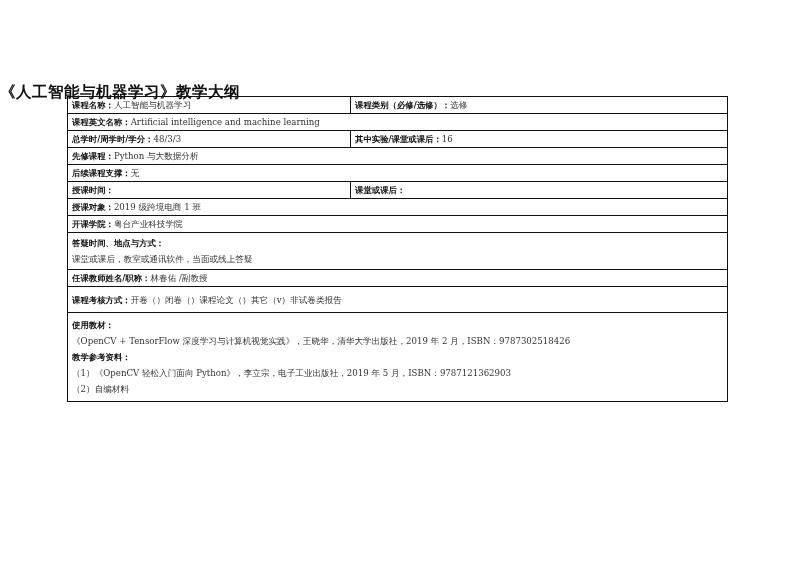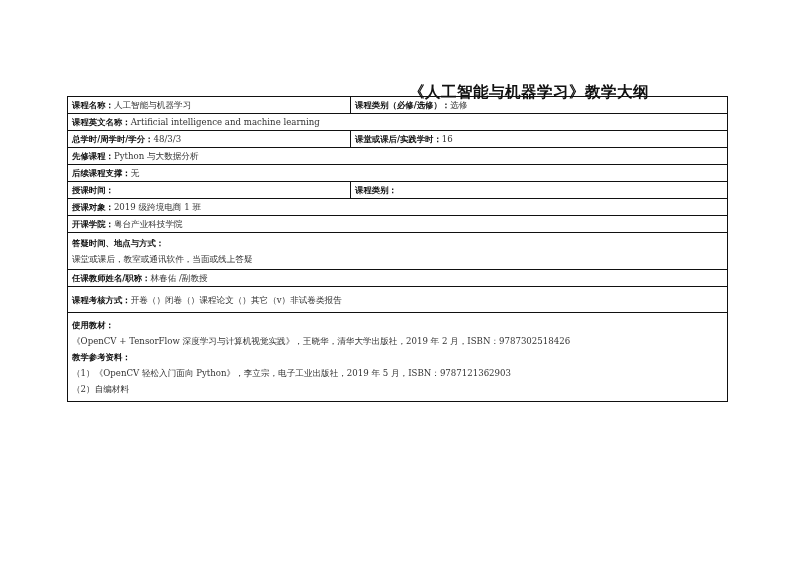--- a/index.html
+++ b/index.html
@@ -1,18 +1,18 @@
 <!DOCTYPE html>
 <html><head>
 <meta charset="utf-8">
 <style>
   html, body { margin:0; padding:0; background:#ffffff; }
   body { width:793px; height:561px; position:relative; overflow:hidden;
          font-family:"DejaVu Serif", "Liberation Serif", serif; color:#111; }
-  .title { position:absolute; left:0; width:649px; top:82px; text-align:right;
+  .title { position:absolute; left:0; width:649px; top:82px; text-align:left;
            font-family:"DejaVu Sans", sans-serif; font-weight:bold; font-size:15.5px; letter-spacing:0.5px; }
   table { position:absolute; left:67px; top:96px; width:660px; border-collapse:collapse; table-layout:fixed; }
   td { border:1.3px solid #111; padding:0 0 0 4px; font-size:8.6px; vertical-align:middle; line-height:12px; }
   td.h17 { height:16px; }
   .lbl { font-family:"DejaVu Sans", sans-serif; font-weight:bold; font-size:8.4px; }
   .val { font-family:"DejaVu Serif", serif; color:#333; }
   .blk { padding:2px 0 2px 4px; }
   .line { display:block; line-height:16px; }
   .para { font-family:"DejaVu Serif", serif; font-size:8.4px; line-height:18px; color:#222; text-indent:2em; padding-right:6px; }
 </style>
@@ -29,31 +29,31 @@
   <tbody>
       <tr>
     <td class="h17"><span class="lbl">课程名称：</span><span class="val">人工智能与机器学习</span></td>
     <td class="h17"><span class="lbl">课程类别（必修/选修）：</span><span class="val">选修</span></td>
   </tr>
   <tr>
     <td class="h17" colspan="2"><span class="lbl">课程英文名称：</span><span class="val">Artificial intelligence and machine learning</span></td>
   </tr>
   <tr>
     <td class="h17"><span class="lbl">总学时/周学时/学分：</span><span class="val">48/3/3</span></td>
-    <td class="h17"><span class="lbl">课堂或课后/实践学时：</span><span class="val">16</span></td>
+    <td class="h17"><span class="lbl">其中实验/课堂或课后：</span><span class="val">16</span></td>
   </tr>
   <tr>
     <td class="h17" colspan="2"><span class="lbl">先修课程：</span><span class="val">Python 与大数据分析</span></td>
   </tr>
   <tr>
     <td class="h17" colspan="2"><span class="lbl">后续课程支撑：</span><span class="val">无</span></td>
   </tr>
   <tr>
     <td class="h17"><span class="lbl">授课时间：</span><span class="val"></span></td>
-    <td class="h17"><span class="lbl">课程类别：</span><span class="val"></span></td>
+    <td class="h17"><span class="lbl">课堂或课后：</span><span class="val"></span></td>
   </tr>
   <tr>
     <td class="h17" colspan="2"><span class="lbl">授课对象：</span><span class="val">2019 级跨境电商 1 班</span></td>
   </tr>
   <tr>
     <td class="h17" colspan="2"><span class="lbl">开课学院：</span><span class="val">粤台产业科技学院</span></td>
   </tr>
   <tr>
     <td colspan="2" class="blk" style="height:32px">
       <span class="line lbl">答疑时间、地点与方式：</span>

